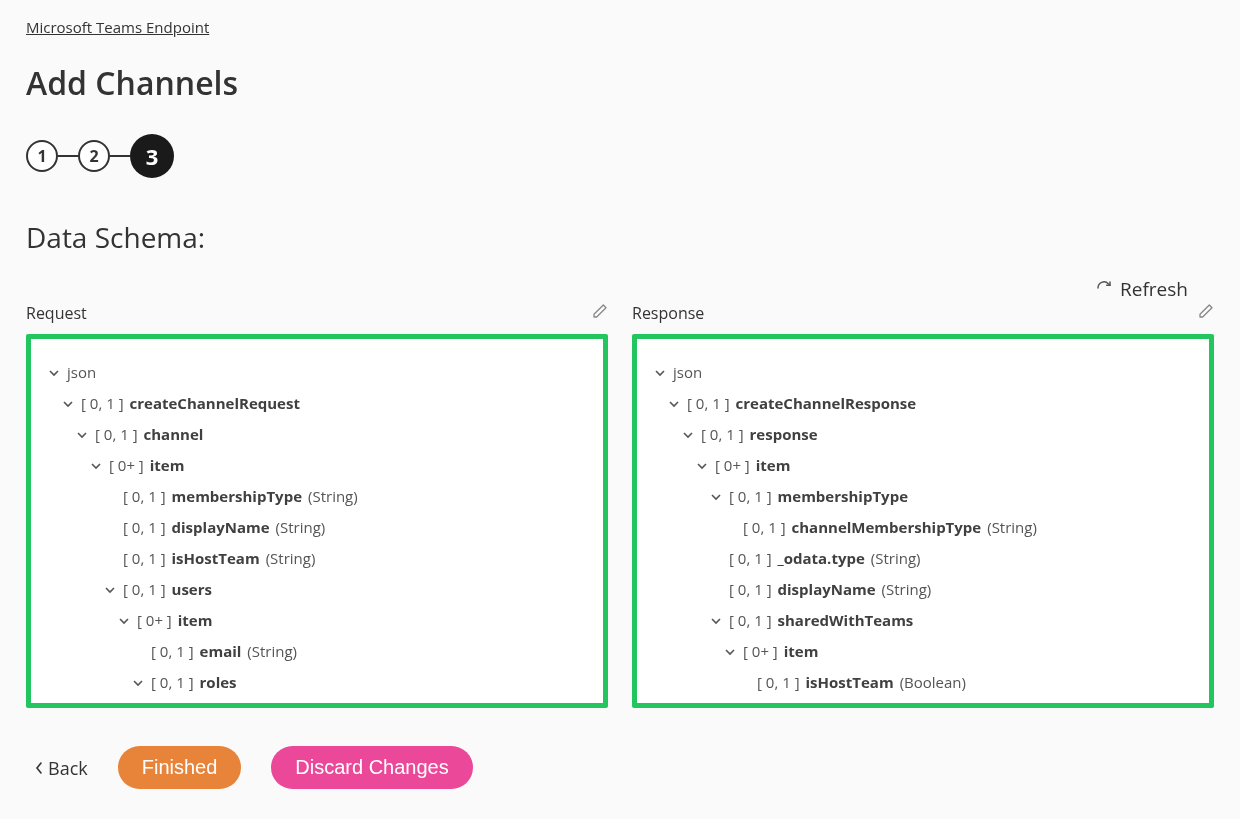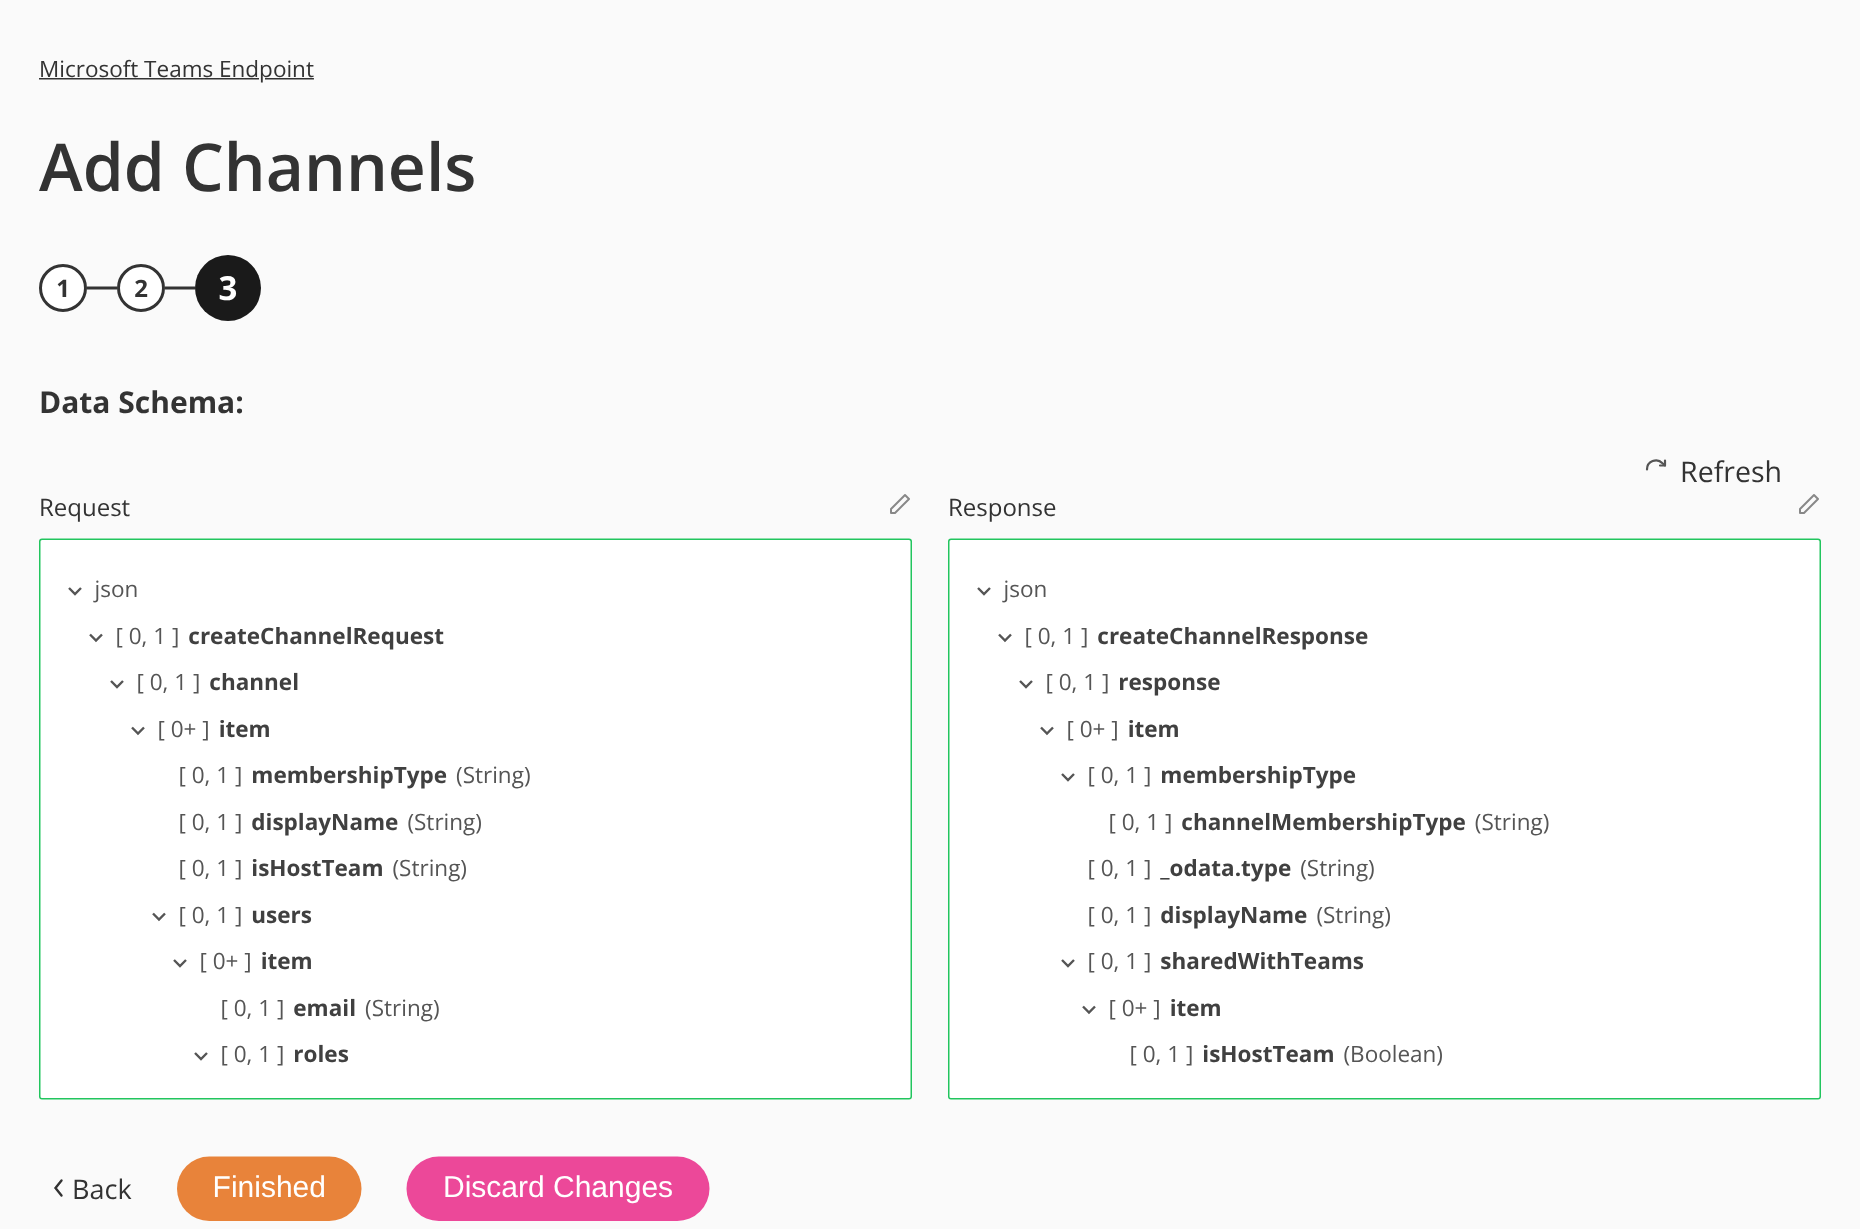--- a/index.html
+++ b/index.html
@@ -6,27 +6,27 @@
   body {
     margin: 0;
     padding: 0 26px 30px 26px;
     font-family: -apple-system, BlinkMacSystemFont, "Segoe UI", "Open Sans", Helvetica, Arial, sans-serif;
     background: #fafafa;
     color: #333;
     font-size: 15px;
   }
   a.breadcrumb {
     display: inline-block;
-    margin-top: 36px;
+    margin-top: 17px;
     color: #333;
     text-decoration: underline;
     font-size: 15px;
   }
   h1.page-title {
-    font-size: 44px;
+    font-size: 32px;
     font-weight: 600;
     margin: 24px 0 30px 0;
     color: #333;
   }
   .stepper {
     display: flex;
     align-items: center;
     margin-bottom: 40px;
   }
   .step {
@@ -49,22 +49,22 @@
     color: #fff;
     border: none;
     font-size: 22px;
   }
   .step-line {
     width: 20px;
     height: 2px;
     background: #333;
   }
   h2.section-title {
-    font-size: 20px;
-    font-weight: 700;
+    font-size: 28px;
+    font-weight: 400;
     margin: 32px 0 20px 0;
   }
   .refresh-row {
     display: flex;
     justify-content: flex-end;
     align-items: center;
     gap: 8px;
     margin-bottom: 0;
     padding-right: 26px;
     font-size: 19px;
@@ -81,21 +81,21 @@
     display: flex;
     justify-content: space-between;
     align-items: center;
     margin-bottom: 10px;
     font-size: 16px;
     color: #333;
   }
   .pencil { color: #888; cursor: pointer; }
   .schema-box {
     background: #fff;
-    border: 1px solid #22c55e;
+    border: 5px solid #22c55e;
     border-radius: 2px;
     padding: 18px 16px;
     height: 374px;
     overflow: hidden;
   }
   .node {
     display: flex;
     align-items: center;
     gap: 6px;
     padding: 5px 0;

